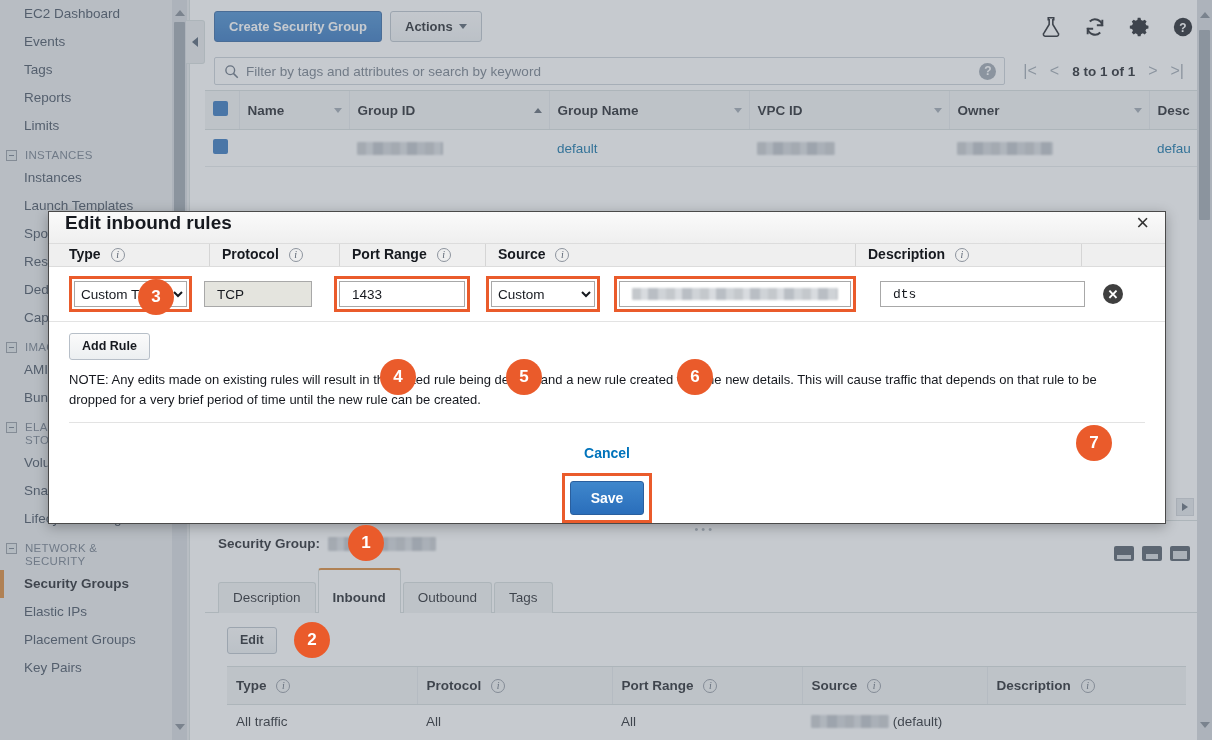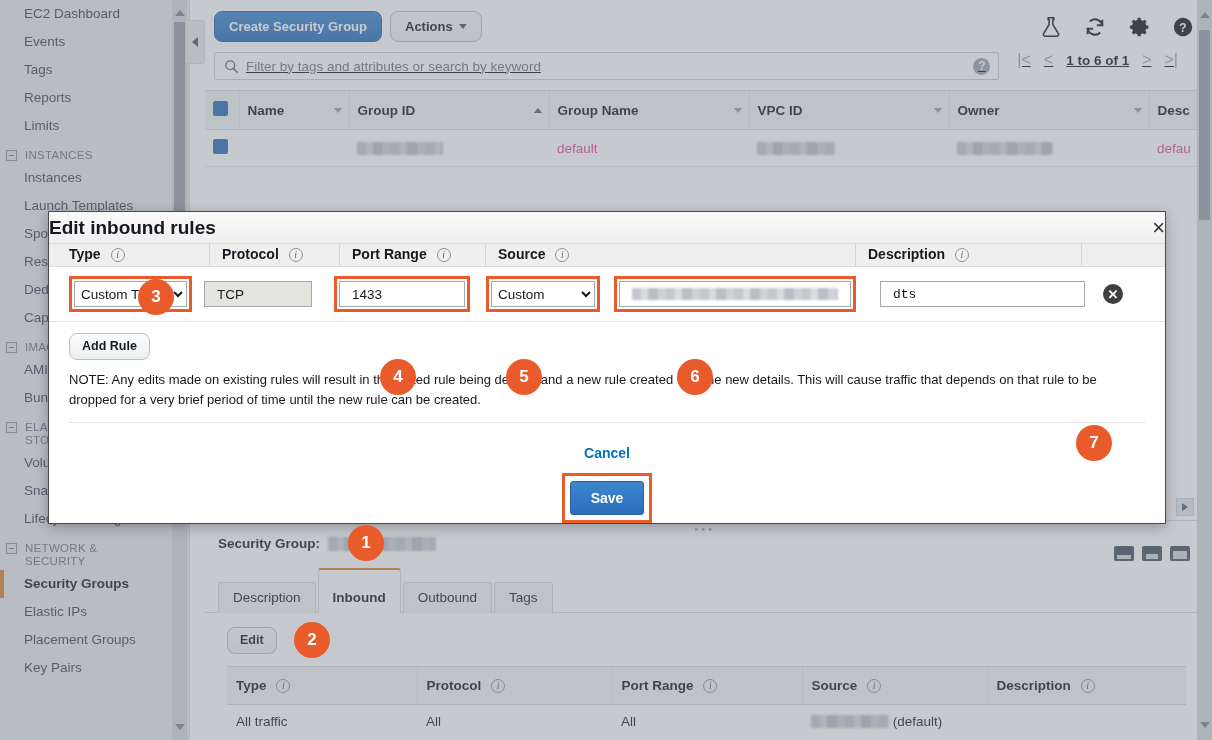--- a/index.html
+++ b/index.html
@@ -127,21 +127,21 @@
     padding: 11px 0 0 9px;
     display: flex;
     align-items: flex-start;
     background: #fff;
   }
   .btn {
     font-family: "Liberation Sans", sans-serif;
     font-size: 13px;
     font-weight: bold;
     padding: 7px 14px;
-    border-radius: 8px;
+    border-radius: 3px;
     border: 1px solid #b7bfc8;
     background: linear-gradient(#fbfbfb,#eceff1);
     color: #16191f;
     cursor: pointer;
     line-height: 15px;
   }
   .btn.primary {
     background: linear-gradient(#3f87cc,#2a6ebb);
     border-color: #2a5f9e;
     color: #fff;
@@ -162,25 +162,24 @@
     display: flex;
     gap: 22px;
     padding: 5px 18px 0 0;
     align-items: center;
   }
   .tb-icon { width: 22px; height: 22px; color: #16191f; cursor: pointer; }
 
   
   #filterbar {
     display: flex;
-    align-items: flex-start;
-    padding: 0 20px 0 9px;
+    align-items: center;
+    padding: 0 14px 0 9px;
     height: 38px;
     background: #fff;
-    text-decoration: underline;
   }
   #search-wrap {
     flex: 1;
     position: relative;
     height: 28px;
     border: 1px solid #c8cfd6;
     border-radius: 2px;
     background: #fff;
     display: flex;
     align-items: center;
@@ -218,21 +217,21 @@
     color: #16191f;
     padding: 10px 8px;
     position: relative;
     white-space: nowrap;
   }
   #main-table th + th { border-left: 1px solid #e2e5e8; }
   #main-table td {
     padding: 9px 8px;
     font-size: 13.5px;
     border-bottom: 1px solid #e6e9ea;
-    color: #ec4899;
+    color: #0369a1;
     height: 33px;
   }
   .sel-box {
     width: 15px; height: 15px;
     background: #2a6ebb;
     border-radius: 2px;
     display: inline-block;
   }
   .th-sort {
     position: absolute;
@@ -404,22 +403,22 @@
     border: 1px solid #4a4a4a;
     box-shadow: 0 3px 12px rgba(0,0,0,.28);
     z-index: 60;
     display: flex;
     flex-direction: column;
   }
   #modal-header {
     height: 48px;
     background: linear-gradient(#fafafa,#efefef);
     border-bottom: 1px solid #dcdcdc;
-    display: flex; align-items: center;
-    padding: 0 0;
+    display: flex; align-items: flex-start;
+    padding: 0 16px;
   }
   #modal-title { font-size: 19px; font-weight: bold; color: #16191f; }
   #modal-close {
     margin-left: auto;
     font-size: 22px; color: #333;
     cursor: pointer; line-height: 1;
     font-family: "Liberation Sans", sans-serif;
   }
   #rule-header {
     display: flex;
@@ -596,21 +595,21 @@
         <svg id="search-icon" width="15" height="15" viewBox="0 0 24 24">
           <circle cx="10" cy="10" r="7" fill="none" stroke="#5f6b7a" stroke-width="2.2"></circle>
           <line x1="15" y1="15" x2="22" y2="22" stroke="#5f6b7a" stroke-width="2.4"></line>
         </svg>
         <input id="search-input" type="text" placeholder="Filter by tags and attributes or search by keyword" style="">
         <div id="search-help">?</div>
       </div>
       <div id="pager">
         <span class="pg-arrow">|&lt;</span>
         <span class="pg-arrow">&lt;</span>
-        <span id="pg-label">1 to 6 of 1</span>
+        <span id="pg-label">8 to 1 of 1</span>
         <span class="pg-arrow">&gt;</span>
         <span class="pg-arrow">&gt;|</span>
       </div>
     </div>
 
     <table id="main-table">
       <thead>
         <tr>
           <th style="width:34px">
             <span class="sel-box"></span></th>

